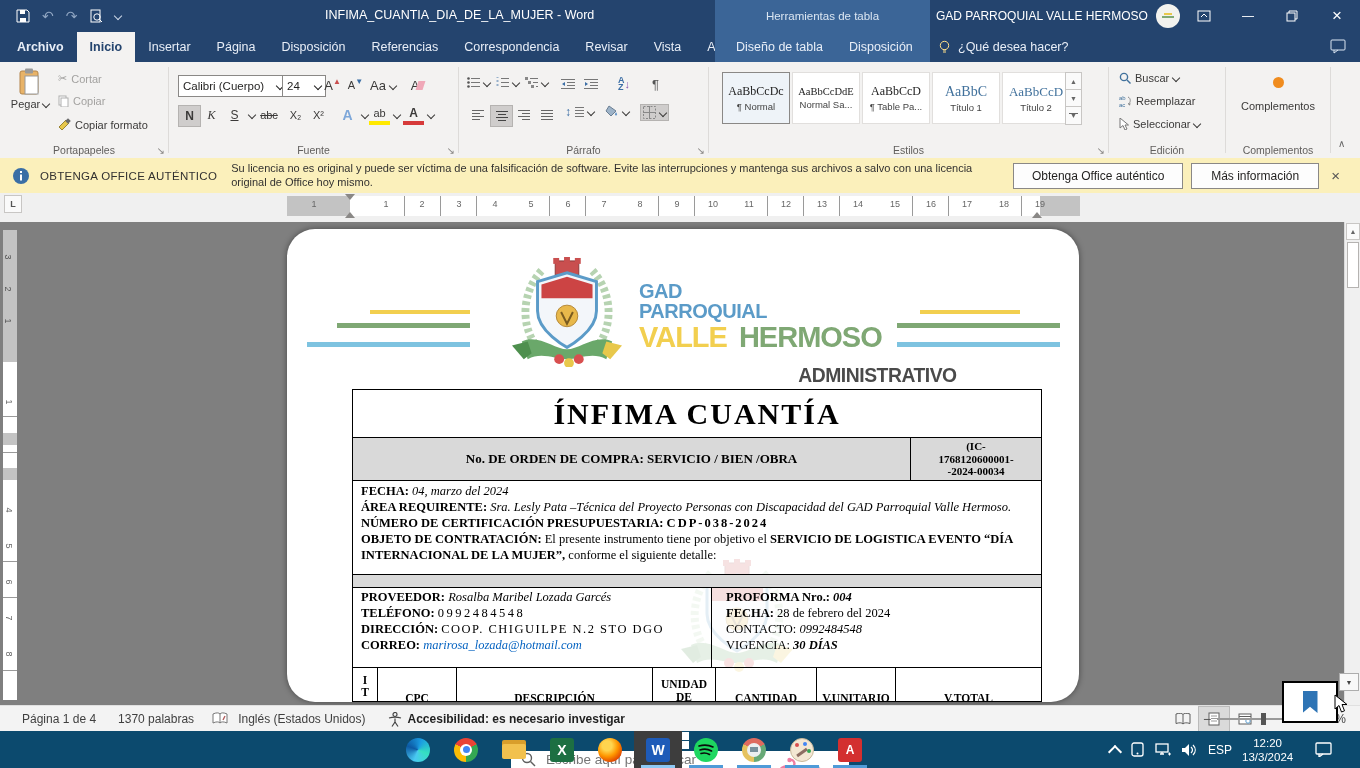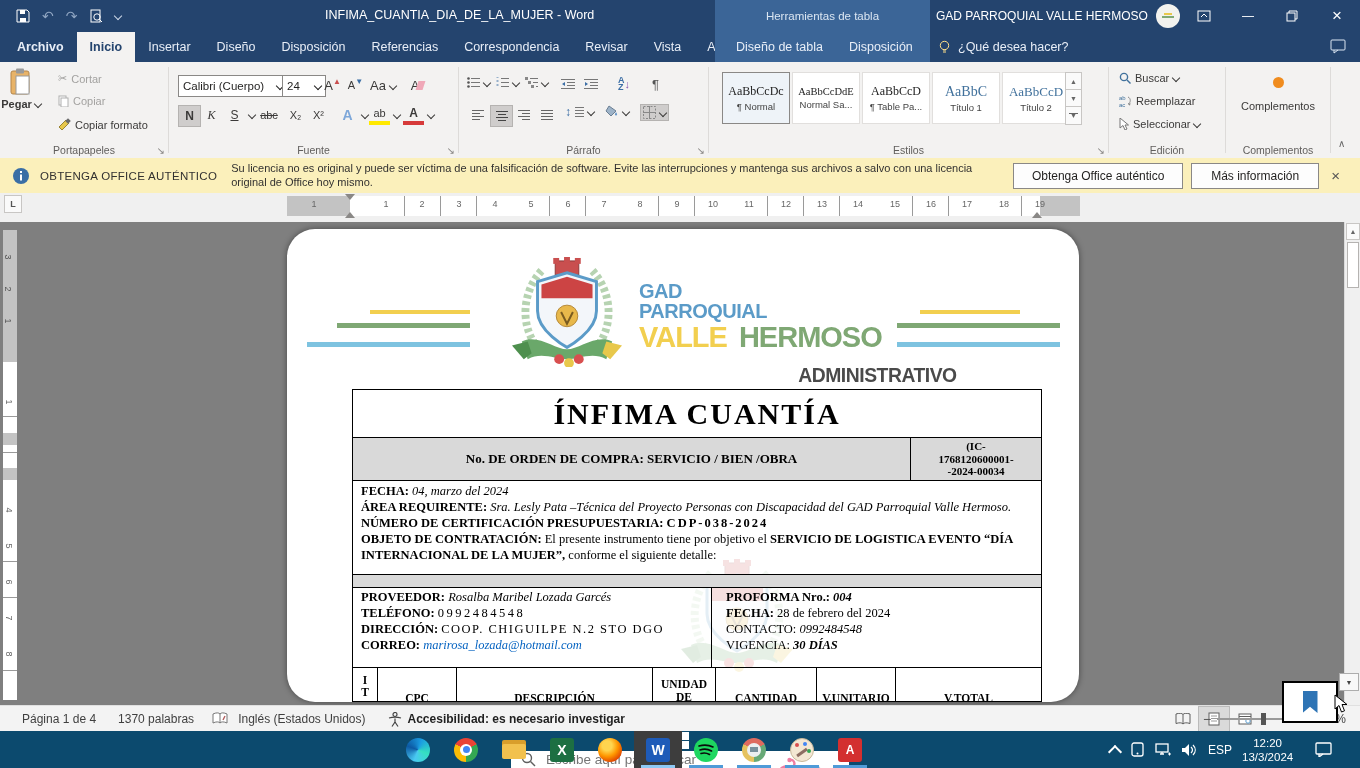--- a/index.html
+++ b/index.html
@@ -127,21 +127,21 @@
           </svg>
       </span>
       <span class="f" style="width:46px;height:32px;justify-content:center;color:#fff;font-size:17px;">×</span>
     </div>
   </div>
 
   <div class="abs f" id="tabrow">
     <div class="ttab" style="margin-left:4px;font-weight:bold;">Archivo</div>
     <div class="ttab active">Inicio</div>
     <div class="ttab">Insertar</div>
-    <div class="ttab">Diseño</div>
+    <div class="ttab">Página</div>
     <div class="ttab">Disposición</div>
     <div class="ttab">Referencias</div>
     <div class="ttab">Correspondencia</div>
     <div class="ttab">Revisar</div>
     <div class="ttab">Vista</div>
     <div class="ttab">Ayuda</div>
     <div class="abs ctxblock f" style="left:715px;top:0;width:215px;">
       <div class="ttab" style="margin-left:8px;">Diseño de tabla</div>
       <div class="ttab">Disposición</div>
     </div>
@@ -158,21 +158,21 @@
       <svg width="16" height="15" viewBox="0 0 16 15">
           <rect x="1" y="1" width="14" height="10" rx="1" fill="none" stroke="#dbe6f2"></rect>
           <path d="M4 11 L4 14 L8 11" fill="none" stroke="#dbe6f2"></path>
         </svg>
     </span>
   </div>
 
   <div class="abs" id="ribbon">
 
     <div class="abs" style="left:0;top:0;width:168px;height:96px;">
-      <div class="abs" style="left:1px;top:6px;width:40px;text-align:center;font-weight:bold;">
+      <div class="abs" style="left:10px;top:6px;width:40px;text-align:center;">
         <svg width="24" height="28" viewBox="0 0 24 28" style="margin:0 auto;">
           <rect x="2" y="3" width="18" height="23" rx="2" fill="#e8b368" stroke="#b3854a"></rect>
           <rect x="7" y="0.5" width="8" height="5" rx="1" fill="#9a9a9a"></rect>
           <rect x="7" y="8" width="13" height="18" fill="#fff" stroke="#9a9a9a"></rect>
         </svg>
         <div class="f" style="justify-content:center;gap:3px;font-size:11px;margin-top:2px;">
             <span>Pegar</span>
             <span class="chv"></span>
           </div>
       </div>

